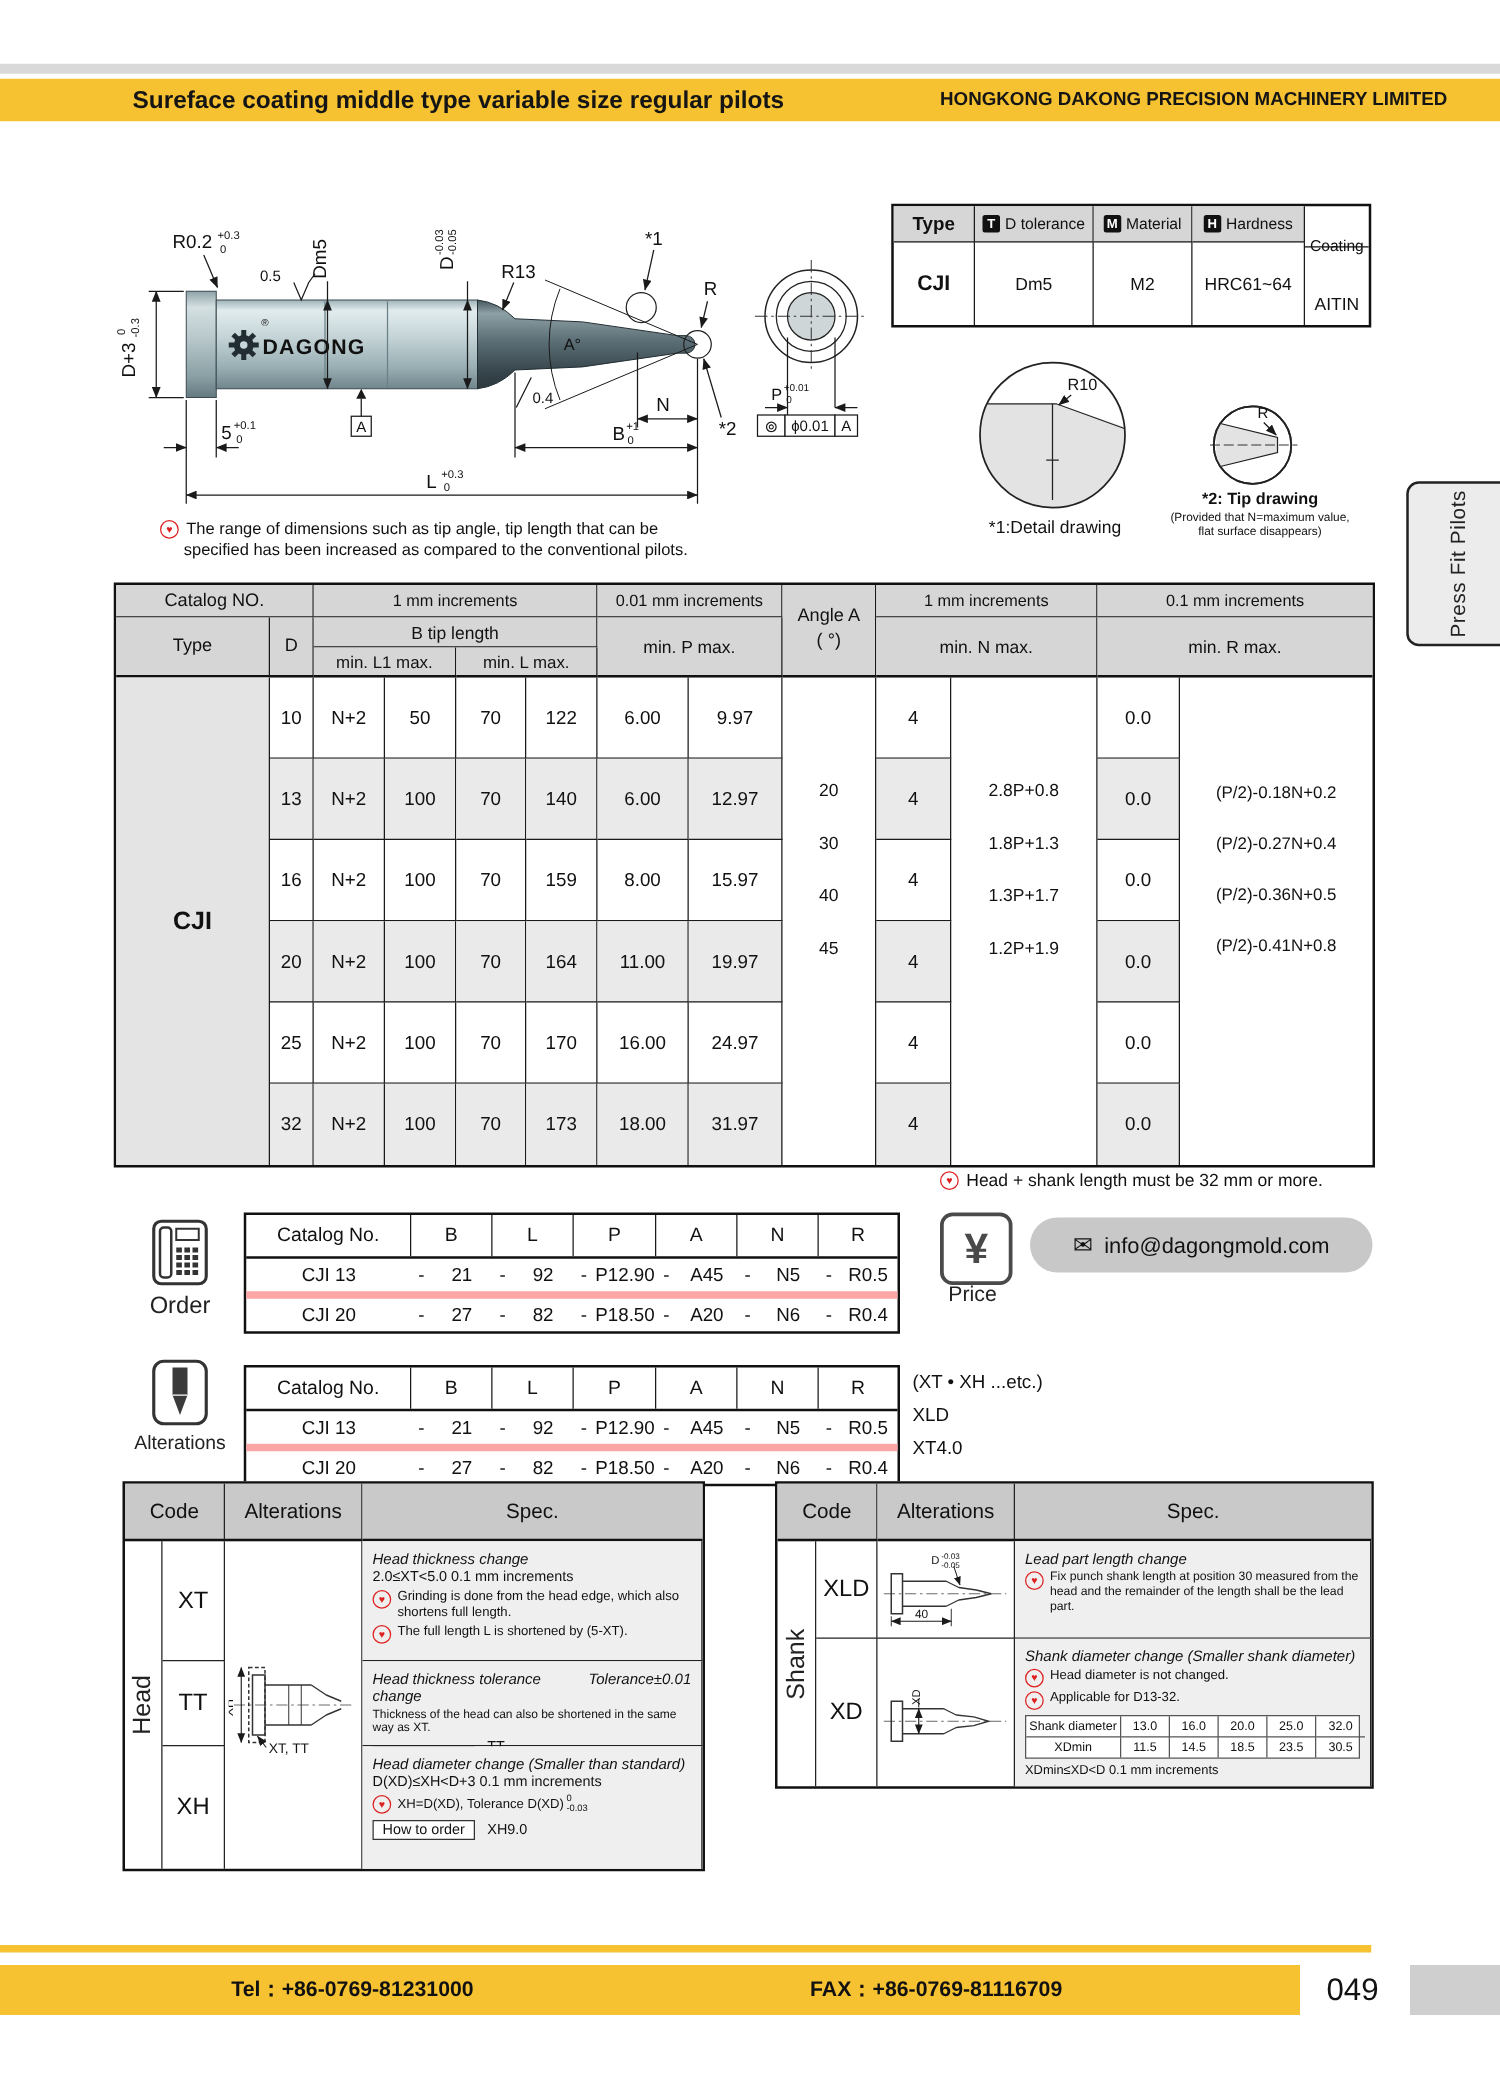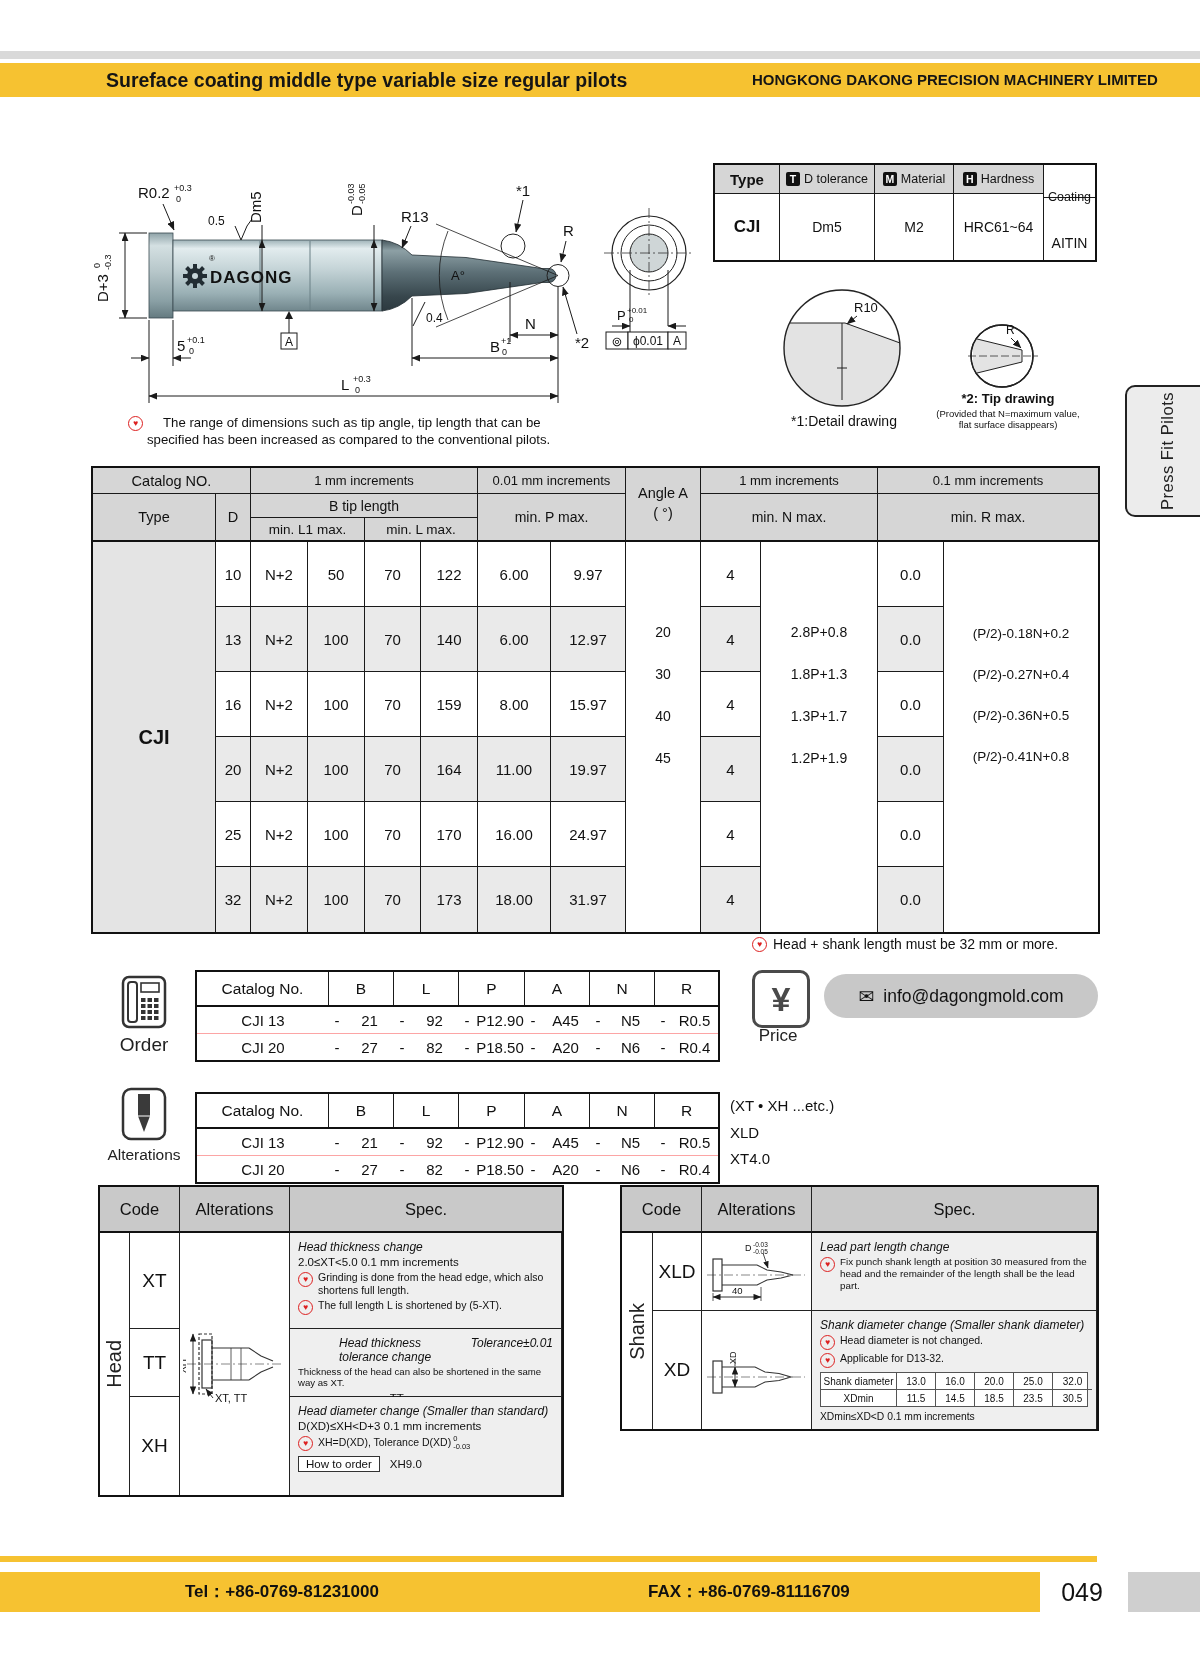--- a/index.html
+++ b/index.html
@@ -47,21 +47,21 @@
   .mtab .typec{background:#e4e4e4;font-size:20px;font-weight:bold;}
   .stack{display:flex;flex-direction:column;align-items:center;gap:26px;position:relative;top:-42px;font-size:14px;}
   .stack.small{font-size:13.5px;}
   .mnote{left:752px;top:936px;width:346px;display:flex;align-items:center;gap:6px;font-size:14px;}
   
   .otab{border:2px solid #111;background:#fff;width:521px;}
   .ohead{display:grid;grid-template-columns:132px 65px 65px 66px 65px 65px 63px;height:33px;border-bottom:2px solid #111;}
   .ohead .c{display:flex;align-items:center;justify-content:center;border-right:1px solid #1a1a1a;font-size:15.5px;}
   .ohead .c:last-child{border-right:none;}
   .orow{display:grid;grid-template-columns:132px 16px 49px 16px 49px 16px 50px 16px 49px 16px 49px 16px 47px;height:26px;}
-  .orow+.orow{border-top:1px solid #fca5a5;}
+  .orow+.orow{border-top:6px solid #fca5a5;}
   .orow span{display:flex;align-items:center;justify-content:center;font-size:15px;}
   .seclabel{text-align:center;color:#222;}
   
   .stab{border:2px solid #111;display:grid;background:#fff;}
   .stab .c{border-right:1px solid #222;border-bottom:1px solid #222;display:flex;align-items:center;justify-content:center;}
   .stab .hd{background:#c9c9c9;font-size:16.5px;border-bottom:2px solid #111;}
   .stab .nr{border-right:none;} .stab .nb{border-bottom:none;}
   .stab .vert{writing-mode:vertical-rl;transform:rotate(180deg);font-size:20px;color:#222;}
   .stab .code{font-size:19px;}
   .stab .spec{background:#efefef;display:block;padding:7px 8px;text-align:left;}
@@ -318,21 +318,21 @@
       <circle cx="232" cy="88" r="31" fill="none" stroke="#222" stroke-width="1.4"></circle>
       <text x="236" y="66" font-size="12">R</text>
       <line x1="241" y1="70" x2="251" y2="80" stroke="#1a1a1a" marker-end="url(#arr)"></line>
       <text x="238" y="135" font-size="13" font-weight="bold" text-anchor="middle">*2: Tip drawing</text>
       <text x="238" y="149" font-size="9.5" text-anchor="middle">(Provided that N=maximum value,</text>
       <text x="238" y="160" font-size="9.5" text-anchor="middle">flat surface disappears)</text>
     </g>
   </svg>
 
   <div class="abs" style="left:128px;top:414px;width:470px;font-size:13.2px;line-height:1.3;">
-    <div style="display:flex;gap:20px;align-items:flex-start;">
+    <div style="display:flex;gap:6px;align-items:flex-start;">
       <span class="warn" style="margin-top:2px;"></span>
       <span>The range of dimensions such as tip angle, tip length that can be</span>
     </div>
     <div style="padding-left:19px;">specified has been increased as compared to the conventional pilots.</div>
   </div>
 
   <div class="abs ttab">
     <div class="c hd">
         <b style="font-size:15px;">Type</b>
       </div>
@@ -628,21 +628,21 @@
       <div class="nt">
           <span class="warn"></span>
           <span><span>Grinding is done from the head edge, which also</span><br><span>shortens full length.</span></span>
         </div>
       <div class="nt">
           <span class="warn"></span>
           <span>The full length L is shortened by (5-XT).</span>
         </div>
     </div>
     <div class="c spec" style="grid-area:3/4/4/5;">
-      <div class="t1" style="display:flex;justify-content:space-between;margin-left:41px;">
+      <div class="t1" style="display:flex;justify-content:space-between;">
           <span>Head thickness tolerance change</span>
           <span>Tolerance±0.01</span>
         </div>
       <div style="font-size:9.6px;margin-bottom:2px;">Thickness of the head can also be shortened in the same way as XT.</div>
       <div class="howrow">
         <span class="howto">How to order</span>
         <span style="display:inline-flex;flex-direction:column;line-height:1.15;">
             <span>TT</span>
             <span>TT4.5</span>
           </span>

